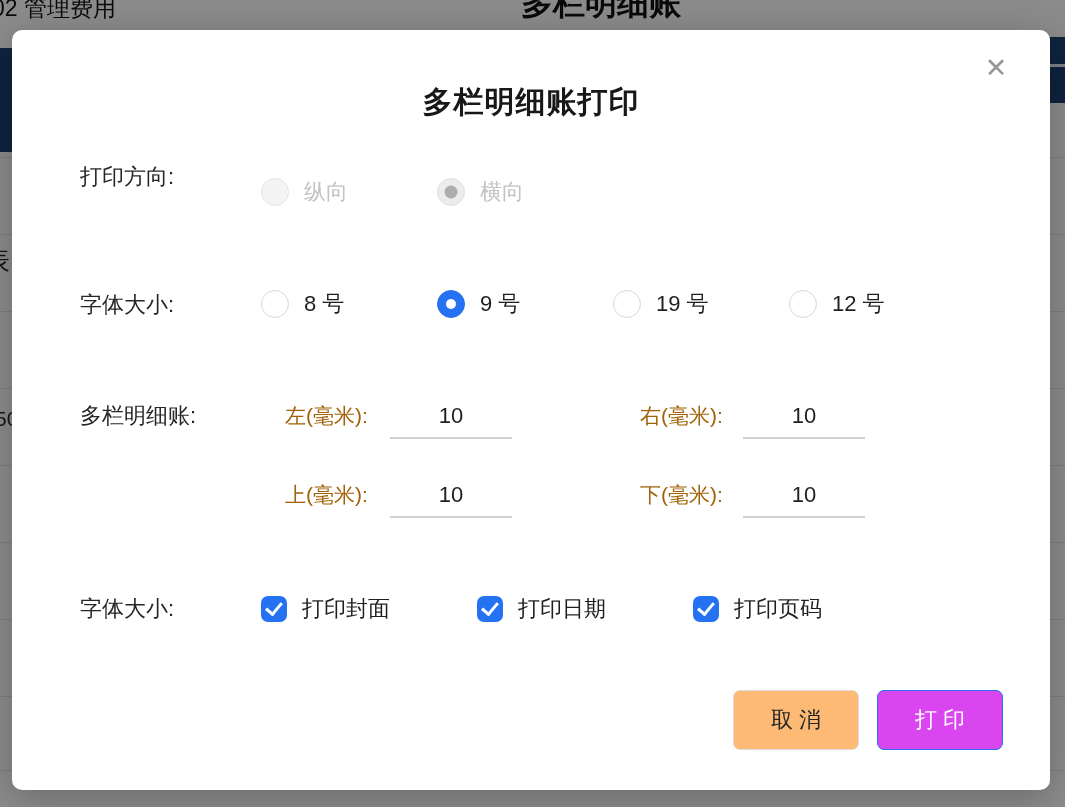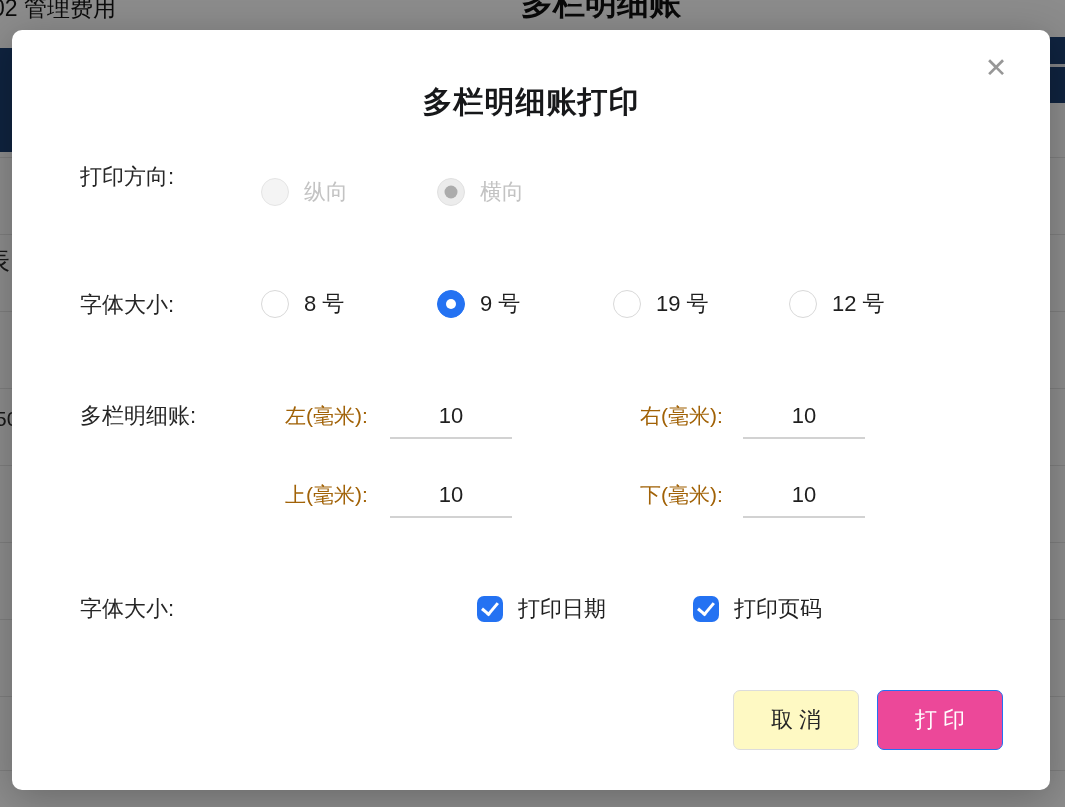--- a/index.html
+++ b/index.html
@@ -55,22 +55,22 @@
     border:solid #fff; border-width:0 3px 3px 0; transform:rotate(40deg); }
   
   .m-label { position:absolute; font-size:21px; color:#a16207; white-space:nowrap; }
   .m-input { position:absolute; width:122px; height:42px; border:none; outline:none;
     border-bottom:2px solid #d2d2d2; text-align:center; font-size:22px; color:#1f1f1f;
     background:transparent; font-family:inherit; padding:0; }
   
   .btn { position:absolute; top:660px; width:126px; height:60px; border-radius:7px;
     font-size:22px; display:flex; align-items:center; justify-content:center;
     box-sizing:border-box; cursor:pointer; white-space:pre; }
-  .btn-cancel { left:721px; background:#fef9c3; border:1px solid #dcdcdc; color:#262626; }
-  .btn-print { left:865px; background:#ec4899; border:1px solid #2472f2; color:#fff; }
+  .btn-cancel { left:721px; background:#fdba74; border:1px solid #dcdcdc; color:#262626; }
+  .btn-print { left:865px; background:#d946ef; border:1px solid #2472f2; color:#fff; }
 </style>
 </head>
 <body>
 
 <div class="bg-layer">
   <div class="bg-account">02 管理费用</div>
   <div class="bg-pagetitle">多栏明细账</div>
 
   <div class="bg-band bg-band-left"></div>
   <div class="bg-band bg-band-right">
@@ -132,20 +132,24 @@
   <input class="m-input" style="left: 378px; top: 365px;" value="10">
   <div class="m-label" style="left:628px; top:372px">右(毫米):</div>
   <input class="m-input" style="left: 731px; top: 365px;" value="10">
 
   <div class="m-label" style="left:273px; top:451px">上(毫米):</div>
   <input class="m-input" style="left: 378px; top: 444px;" value="10">
   <div class="m-label" style="left:628px; top:451px">下(毫米):</div>
   <input class="m-input" style="left: 731px; top: 444px;" value="10">
 
   <div class="grp-label" style="top:564px">字体大小:</div>
+  <div class="opt" style="left:249px; top:565px">
+    <span class="checkbox"></span>
+    <span class="opt-label">打印封面</span>
+  </div>
   <div class="opt" style="left:465px; top:565px">
     <span class="checkbox"></span>
     <span class="opt-label">打印日期</span>
   </div>
   <div class="opt" style="left:681px; top:565px">
     <span class="checkbox"></span>
     <span class="opt-label">打印页码</span>
   </div>
 
   <div class="btn btn-cancel">取 消</div>

